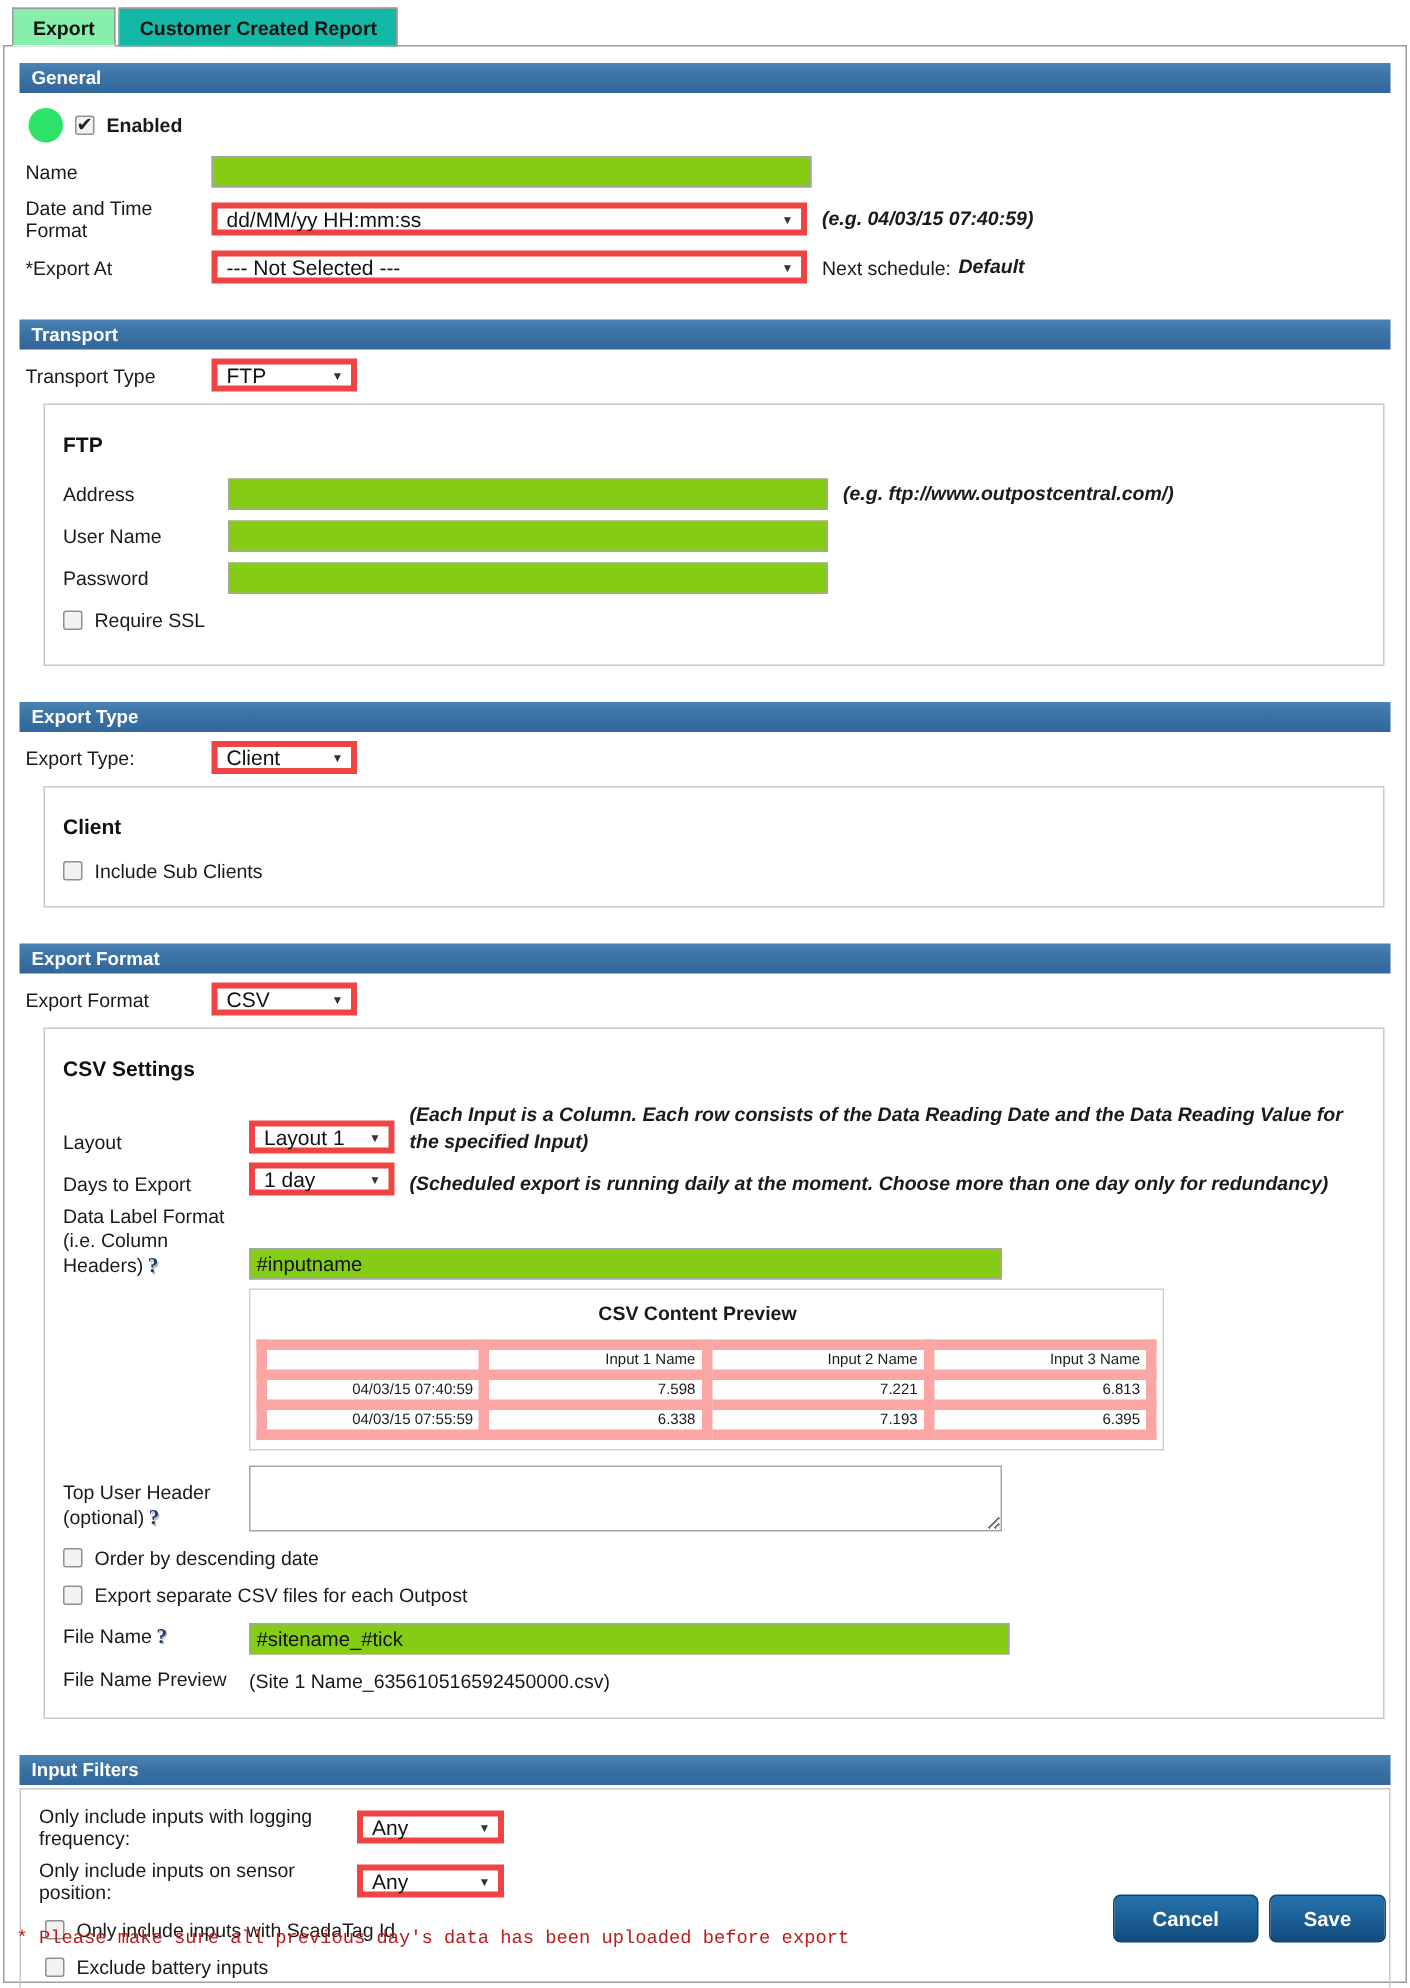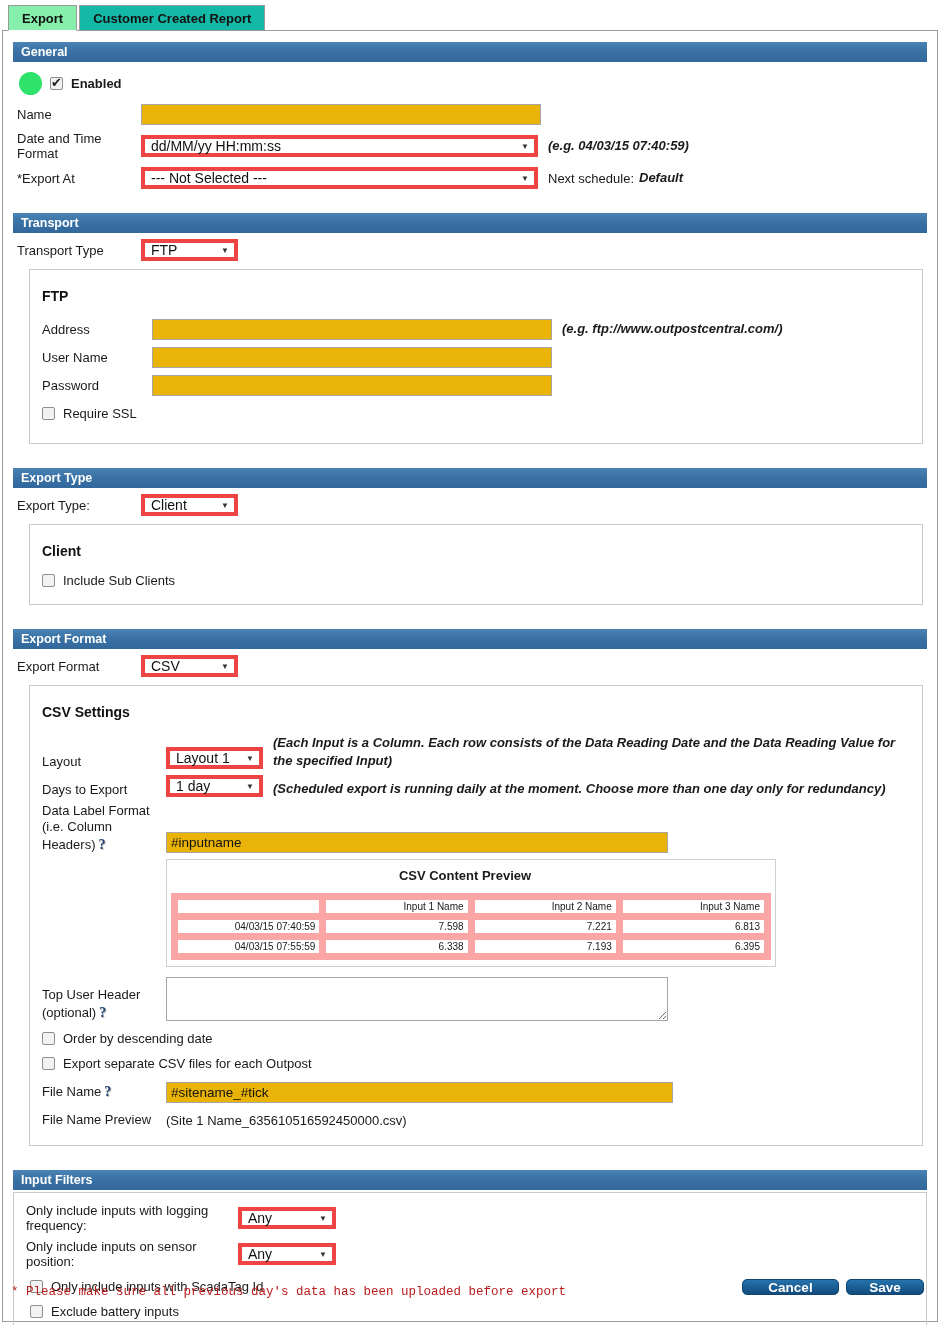--- a/index.html
+++ b/index.html
@@ -32,21 +32,21 @@
   .rows { padding: 6px 4px 0 4px; }
   .frow { display: flex; align-items: center; margin-bottom: 6px; min-height: 22px; }
   .frow.top { align-items: flex-end; }
   .lblcol { width: 124px; flex: 0 0 124px; color: #1a1a1a; }
   .lblcol.narrow { width: 118px; flex: 0 0 118px; line-height: 1.25; }
   .b { font-weight: bold; }
   .hint { font-style: italic; font-weight: bold; margin-left: 10px; line-height: 1.35; }
   .plain { margin-left: 10px; }
   
   .ti {
-    height: 21px; border: 1px solid #a6a6a6; background: #eab308; font-family: inherit;
+    height: 21px; border: 1px solid #a6a6a6; background: #84cc16; font-family: inherit;
     font-size: 13.5px; padding: 1px 4px; color: #111;
   }
   .w400 { width: 400px; } .w500 { width: 502px; } .w505 { width: 507px; }
   .select {
     height: 22px; border: 4px solid #ef4444; background: #fff; display: inline-flex;
     align-items: center; justify-content: space-between; padding: 0 5px 0 6px;
     font-size: 14px; color: #111; cursor: pointer; flex-shrink: 0;
   }
   .select .arr { font-size: 8px; color: #333; margin-left: 6px; }
   .sw97 { width: 97px; } .sw98 { width: 98px; } .sw397 { width: 397px; }
@@ -79,21 +79,21 @@
     border: 7px solid #fca5a5; font-weight: normal; text-align: right;
     font-size: 10px; padding: 1px 4px; height: 18px; width: 150px;
   }
   
   textarea.ta { width: 502px; height: 44px; border: 1px solid #a6a6a6; resize: vertical; font-family: inherit; font-size: 13px; }
   
   .iflbl { width: 212px; flex: 0 0 212px; }
   
   .actions { position: absolute; right: 13px; bottom: 26px; display: flex; gap: 7px; }
   .btn {
-    min-width: 78px; height: 16px; border-radius: 5px; border: 1px solid #10456f;
+    min-width: 78px; height: 32px; border-radius: 5px; border: 1px solid #10456f;
     background: linear-gradient(180deg, #2673ad 0%, #1c5f95 50%, #134b7c 100%);
     color: #fff; font-weight: bold; font-size: 13.5px; font-family: inherit;
     padding: 0 18px; cursor: pointer;
   }
   .btn.cancel { min-width: 97px; }
   .footnote { position: absolute; left: 8px; bottom: 22px; font-size: 12.5px; color: #b91c1c; font-family: Liberation Mono, monospace; }
 </style>
 </head>
 <body>
 

